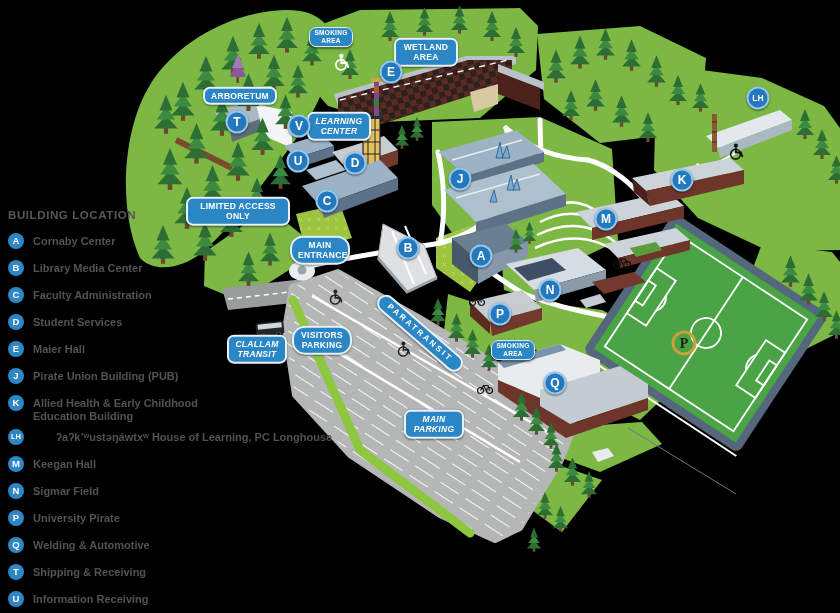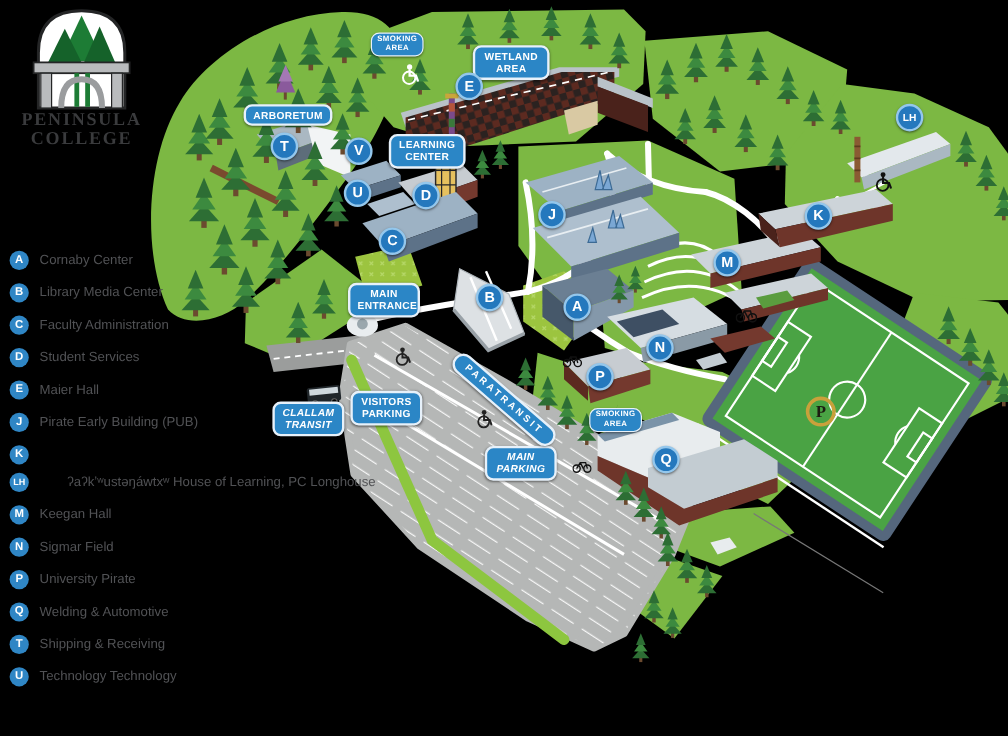--- a/index.html
+++ b/index.html
@@ -12,30 +12,30 @@
   .logo-text{width:128px;text-align:center;font-family:"Liberation Serif",serif;
              font-size:15px;letter-spacing:1.5px;line-height:16px;color:#3a3b3d;font-weight:600;}
   
   .legend{position:absolute;left:8px;top:209px;width:220px;}
   .legend-title{font-size:11.5px;font-weight:bold;letter-spacing:.6px;color:#57585b;margin:0 0 12px 0;}
   .lrow{display:flex;align-items:flex-start;margin-bottom:11px;}
   .lrow.tight{margin-bottom:7px;}
   .badge{flex:0 0 16px;width:16px;height:16px;border-radius:50%;background:#2f86c5;color:#fff;
          font-size:9.5px;line-height:16px;font-weight:bold;text-align:center;}
   .badge.small{font-size:7.5px;}
-  .llabel{font-size:11px;line-height:12.5px;font-weight:normal;color:#515255;padding-top:2px;margin-left:9px;max-width:186px;}
+  .llabel{font-size:11px;line-height:12.5px;font-weight:bold;color:#515255;padding-top:2px;margin-left:9px;max-width:186px;}
   .lrow.nowrap .llabel{white-space:nowrap;max-width:none;margin-left:32px;}
   
   .pill{position:absolute;transform:translate(-50%,-50%);background:#2b86c6;border:2px solid #e7f1fa;
         border-radius:7px;color:#fff;font-weight:bold;text-align:center;line-height:1.22;
         padding:2px 6px;letter-spacing:.3px;font-size:8.5px;box-shadow:0 1px 2px rgba(0,0,0,.45);}
   .pill.tiny{font-size:6.5px;padding:1px 4px;border-width:1.5px;}
   .pill.rot{transform:translate(-50%,-50%) rotate(41deg);letter-spacing:2.5px;white-space:nowrap;
             font-size:8px;padding:2px 10px;border-radius:9px;}
-  .w48{width:34px;} .w58{width:44px;} .w60{width:48px;} .w100{width:88px;} .w56{width:44px;font-style:italic;}
+  .w48{width:34px;} .w58{width:44px;border-radius:13px;} .w60{width:48px;} .w100{width:88px;} .w56{width:44px;font-style:italic;}
   .nowrapp{white-space:nowrap;}
   .marker{position:absolute;transform:translate(-50%,-50%);width:23px;height:23px;box-sizing:border-box;
           border-radius:50%;background:#2478bd;border:2px solid #94c7ec;color:#fff;
           font-size:12px;line-height:19px;font-weight:bold;text-align:center;box-shadow:0 1px 2px rgba(0,0,0,.5);}
   .marker.small{font-size:8.5px;}
 </style>
 </head>
 <body>
 
 <div class="stage">
@@ -343,64 +343,48 @@
     <g>
       <use href="#bike" width="18" height="16" x="-9" y="-8" transform="translate(622,262)" style="color:#111"></use>
       <use href="#bike" width="16" height="14" x="-8" y="-7" transform="translate(477,300)" style="color:#111"></use>
       <use href="#bike" width="16" height="14" x="-8" y="-7" transform="translate(485,388)" style="color:#111"></use>
     </g>
   </svg>
 
   <div class="pill tiny w48" style="left:331px;top:37px;">SMOKING AREA</div>
   <div class="pill w60" style="left:426px;top:52px;">WETLAND AREA</div>
   <div class="pill nowrapp" style="left:240px;top:96px;text-align:right;">ARBORETUM</div>
-  <div class="pill w60" style="left:356px;top:126px;">LEARNING CENTER</div>
+  <div class="pill w60" style="left:339px;top:126px;font-style:italic;">LEARNING CENTER</div>
+  <div class="pill w100" style="left:238px;top:211px;">LIMITED ACCESS ONLY</div>
   <div class="pill w58" style="left:320px;top:250px;">MAIN ENTRANCE</div>
   <div class="pill w58" style="left:322px;top:340px;">VISITORS PARKING</div>
   <div class="pill w56" style="left:257px;top:349px;">CLALLAM TRANSIT</div>
-  <div class="pill w56" style="left:434px;top:386px;">MAIN PARKING</div>
+  <div class="pill w56" style="left:434px;top:424px;">MAIN PARKING</div>
   <div class="pill tiny w48" style="left:513px;top:350px;">SMOKING AREA</div>
   <div class="pill rot" style="left:420px;top:333px;">PARATRANSIT</div>
 
   <div class="marker" style="left:391px;top:72px;">E</div>
   <div class="marker" style="left:237px;top:122px;">T</div>
   <div class="marker" style="left:299px;top:126px;">V</div>
   <div class="marker" style="left:298px;top:161px;">U</div>
   <div class="marker" style="left:355px;top:163px;">D</div>
   <div class="marker" style="left:327px;top:201px;">C</div>
   <div class="marker" style="left:408px;top:248px;">B</div>
   <div class="marker" style="left:460px;top:179px;">J</div>
   <div class="marker" style="left:682px;top:180px;">K</div>
   <div class="marker small" style="left:758px;top:98px;">LH</div>
   <div class="marker" style="left:606px;top:219px;">M</div>
   <div class="marker" style="left:481px;top:256px;">A</div>
   <div class="marker" style="left:550px;top:290px;">N</div>
   <div class="marker" style="left:500px;top:314px;">P</div>
   <div class="marker" style="left:555px;top:383px;">Q</div>
 
-  <div class="logo">
-    <svg width="128" height="86" viewBox="0 0 128 86">
-      <g transform="translate(22,0)">
-        <path d="M6,84 L6,38 Q6,3 42,3 Q78,3 78,38 L78,84 Z" fill="#fff" stroke="#242526" stroke-width="2.5"></path>
-        <polygon points="42,7 24,45 60,45" fill="#1d7c35"></polygon>
-        <polygon points="28,18 14,46 42,46" fill="#15622a"></polygon>
-        <polygon points="57,16 44,46 70,46" fill="#15622a"></polygon>
-        <rect x="2" y="46" width="80" height="9" fill="#b9bbbd" stroke="#242526" stroke-width="1.5"></rect>
-        <rect x="36" y="55" width="4" height="28" fill="#1d7c35"></rect>
-        <rect x="45" y="55" width="4" height="28" fill="#1d7c35"></rect>
-        <rect x="8" y="55" width="9" height="29" fill="#b9bbbd" stroke="#242526" stroke-width="1"></rect>
-        <rect x="67" y="55" width="9" height="29" fill="#b9bbbd" stroke="#242526" stroke-width="1"></rect>
-        <path d="M25,84 Q25,60 42,60 Q59,60 59,84" fill="none" stroke="#9a9c9e" stroke-width="5"></path>
-      </g>
-    </svg>
-    <div class="logo-text">PENINSULA</div>
-    <div class="logo-text">COLLEGE</div>
-  </div>
 
   <div class="legend">
+    <div class="legend-title">BUILDING LOCATION</div>
 
     <div class="lrow">
       <span class="badge">A</span>
       <span class="llabel">Cornaby Center</span>
     </div>
     <div class="lrow">
       <span class="badge">B</span>
       <span class="llabel">Library Media Center</span>
     </div>
     <div class="lrow">
@@ -410,24 +394,25 @@
     <div class="lrow">
       <span class="badge">D</span>
       <span class="llabel">Student Services</span>
     </div>
     <div class="lrow">
       <span class="badge">E</span>
       <span class="llabel">Maier Hall</span>
     </div>
     <div class="lrow">
       <span class="badge">J</span>
-      <span class="llabel">Pirate Early Building (PUB)</span>
+      <span class="llabel">Pirate Union Building (PUB)</span>
     </div>
     <div class="lrow tight">
       <span class="badge">K</span>
+      <span class="llabel">Allied Health &amp; Early Childhood Education Building</span>
     </div>
     <div class="lrow nowrap">
       <span class="badge small">LH</span>
       <span class="llabel">ʔaʔkʼʷustəŋáwtxʷ  House of Learning, PC Longhouse</span>
     </div>
     <div class="lrow">
       <span class="badge">M</span>
       <span class="llabel">Keegan Hall</span>
     </div>
     <div class="lrow">
@@ -441,18 +426,18 @@
     <div class="lrow">
       <span class="badge">Q</span>
       <span class="llabel">Welding &amp; Automotive</span>
     </div>
     <div class="lrow">
       <span class="badge">T</span>
       <span class="llabel">Shipping &amp; Receiving</span>
     </div>
     <div class="lrow">
       <span class="badge">U</span>
-      <span class="llabel">Technology Technology</span>
+      <span class="llabel">Information Receiving</span>
     </div>
 
   </div>
 
 </div>
 
 </body></html>

